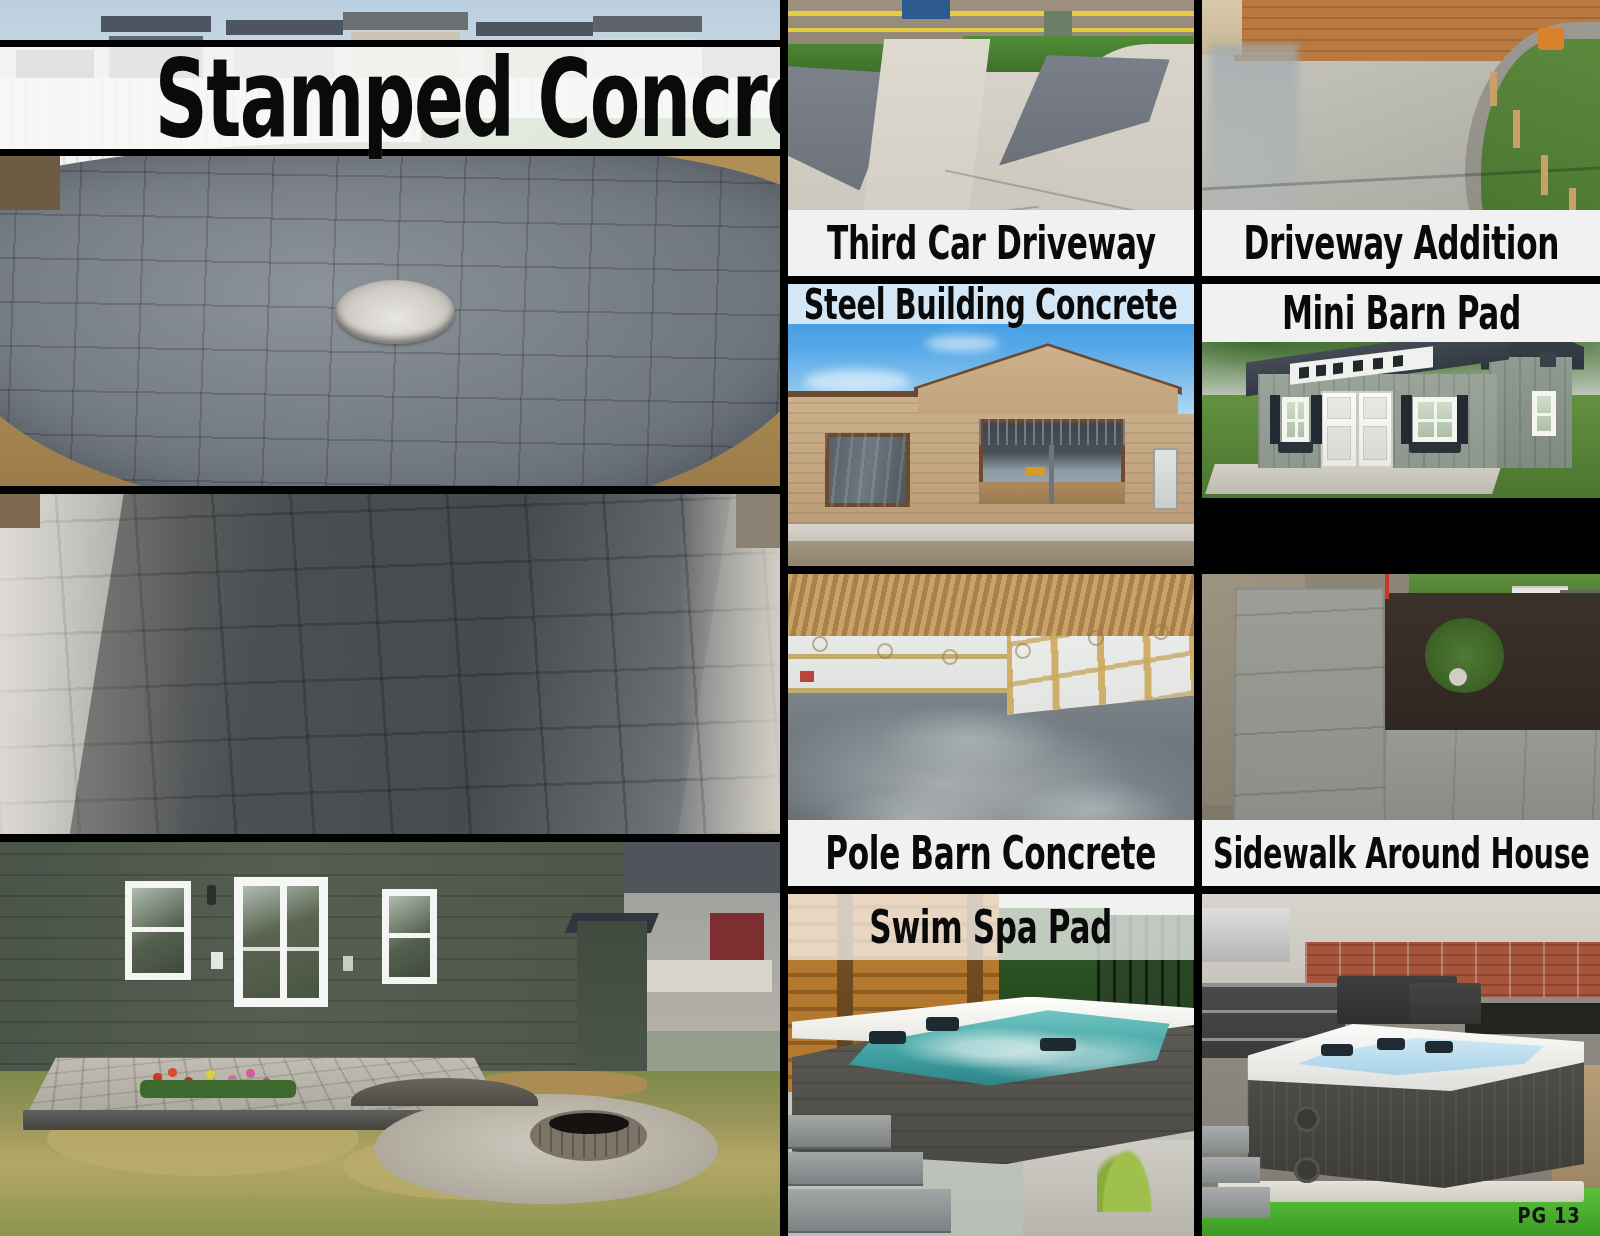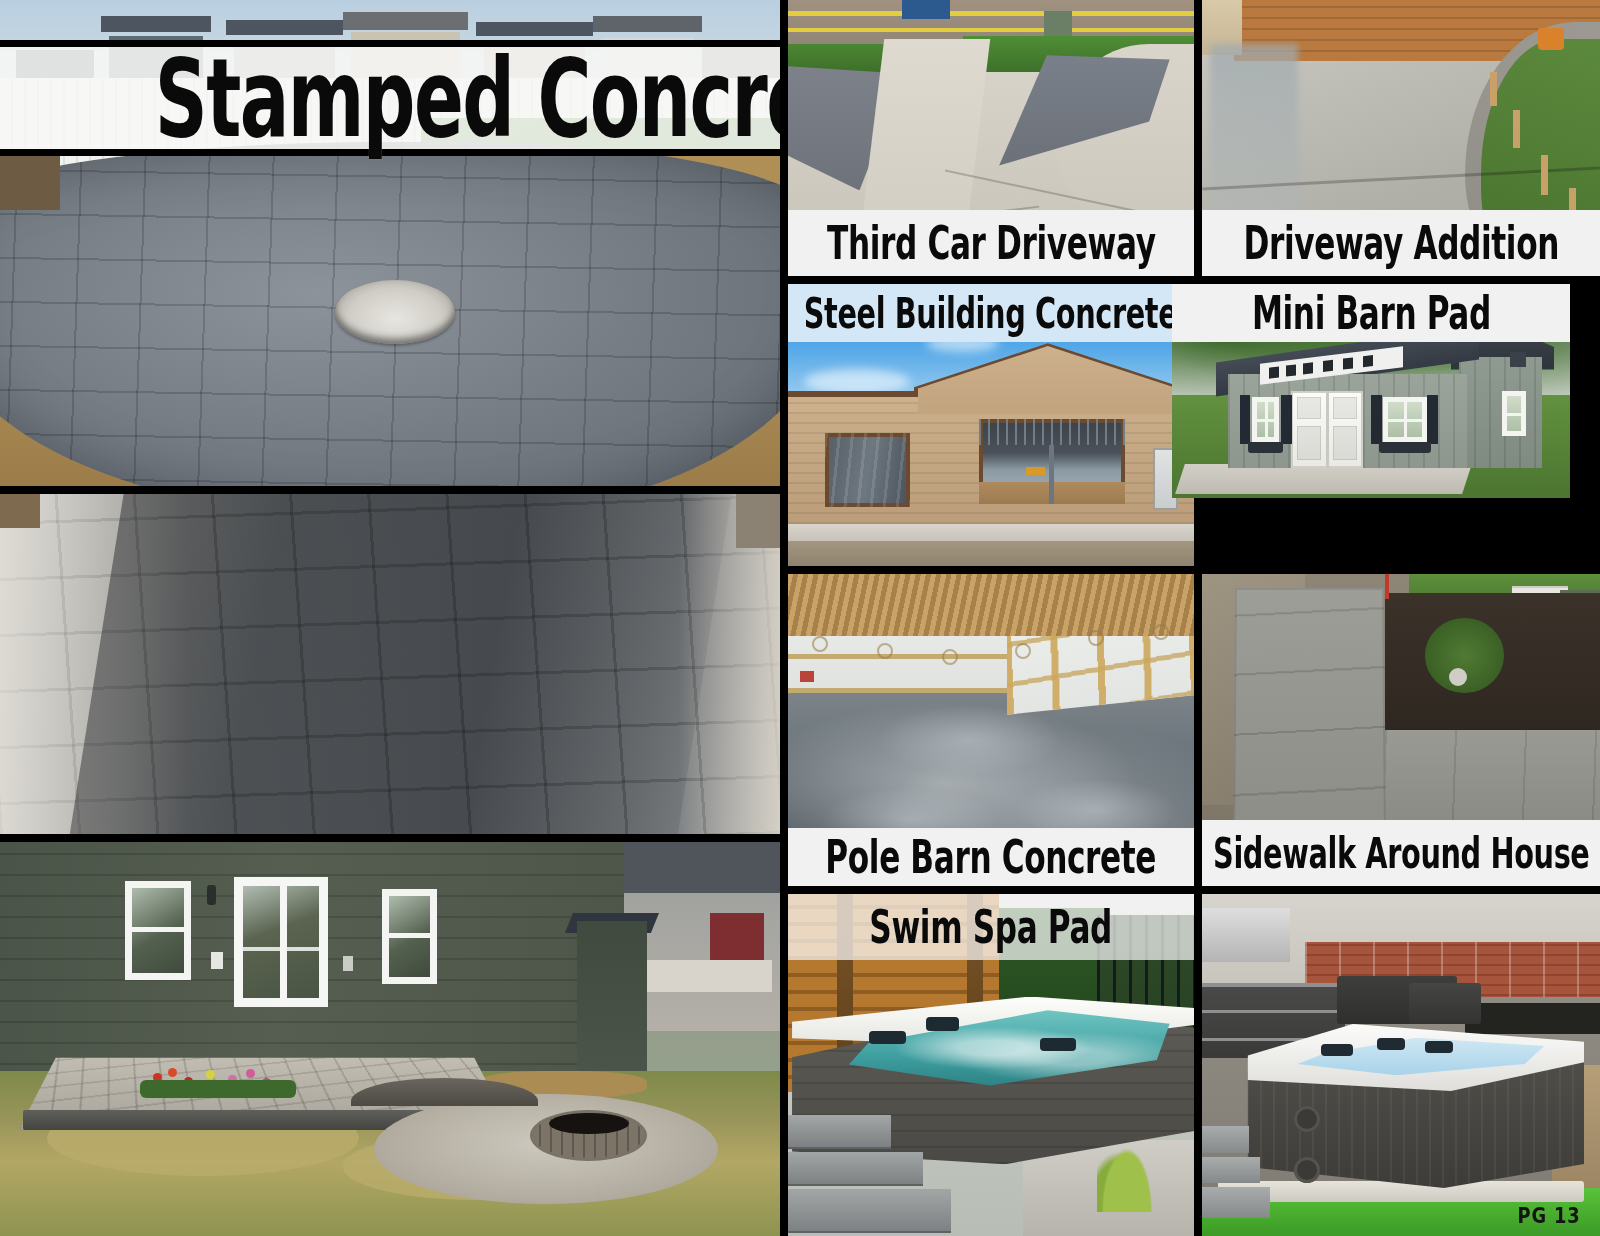--- a/index.html
+++ b/index.html
@@ -631,26 +631,26 @@
       <div class="gable"></div>
       <div class="bld-body"></div>
       <div class="bay2"></div>
       <div class="bay">
         <div class="bay-truss"></div>
         <div class="bay-ground"></div>
         <div style="position:absolute;left:32%;top:56%;width:13%;height:10%;background:#d89a2a;"></div>
       </div>
       <div class="mandoor"></div>
     </div>
-    <div class="band tintblue b26" style="top:0;height:58px;">
+    <div class="band tintblue b26" style="top:0;height:40px;">
       <span class="txt">Steel Building Concrete</span>
     </div>
   </div>
 
-  <div class="cell" style="left:1172px;top:284px;width:398px;height:214px;">
+  <div class="cell" style="left:1202px;top:284px;width:398px;height:214px;">
     <div class="photo">
       <div class="trees-r4"></div>
       <div class="grass-r4"></div>
       <div class="pad-r4"></div>
       <div class="shed-roof2"></div>
       <div class="shed-right"></div>
       <div class="shed-roof"></div>
       <div class="shed-body"></div>
       <div class="dormer">
         <div class="dormer-win" style="left:6%;"></div>
@@ -701,21 +701,21 @@
       <div class="pb-wallright"></div>
       <div class="pb-ceiling"></div>
       <div class="pb-circle" style="left:6%;top:20%;"></div>
       <div class="pb-circle" style="left:22%;top:22%;"></div>
       <div class="pb-circle" style="left:38%;top:24%;"></div>
       <div class="pb-circle" style="left:56%;top:22%;"></div>
       <div class="pb-circle" style="left:74%;top:18%;"></div>
       <div class="pb-circle" style="left:90%;top:16%;"></div>
       <div style="position:absolute;left:3%;top:31%;width:14px;height:11px;background:#b8443a;"></div>
     </div>
-    <div class="band solid b30" style="bottom:0;height:58px;">
+    <div class="band solid b30" style="bottom:0;height:66px;">
       <span class="txt">Pole Barn Concrete</span>
     </div>
   </div>
 
   <div class="cell" style="left:788px;top:894px;width:406px;height:342px;">
     <div class="photo">
       <div style="position:absolute;inset:0;background:linear-gradient(#cfd2cc,#b8bdb5);"></div>
       <div class="spa-hedge"></div>
       <div class="spa-railing"></div>
       <div class="spa-fence"></div>

